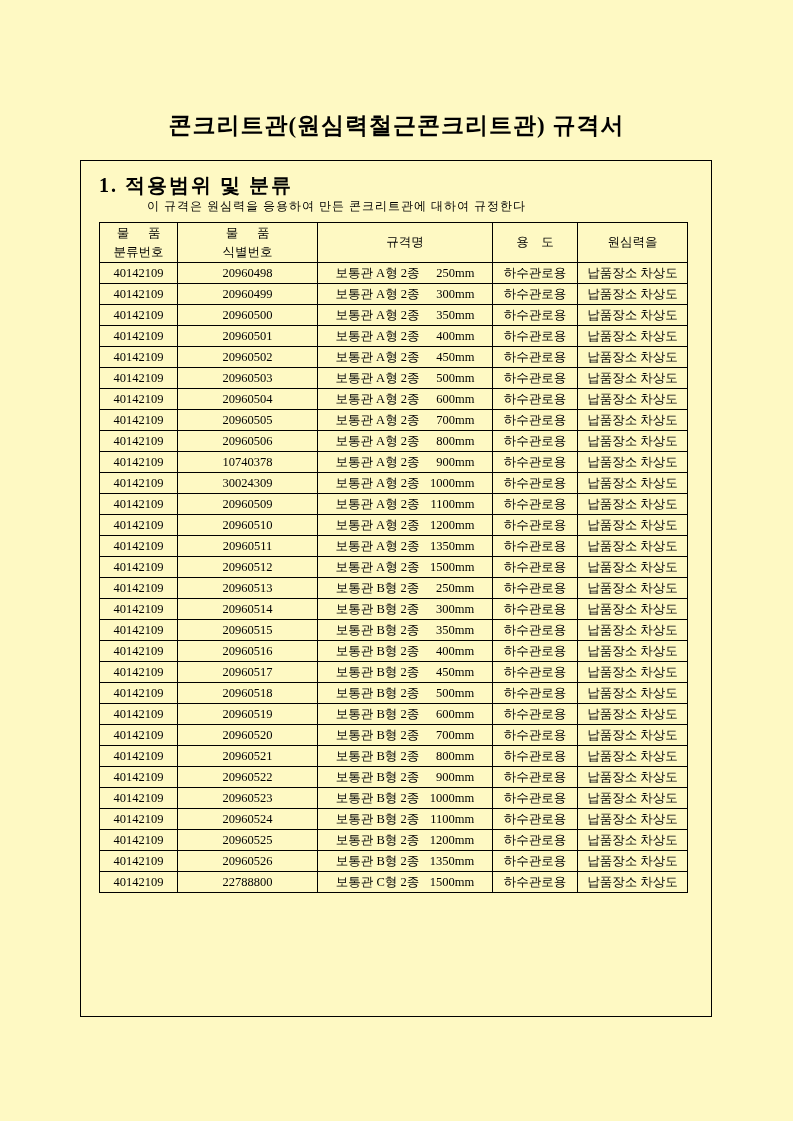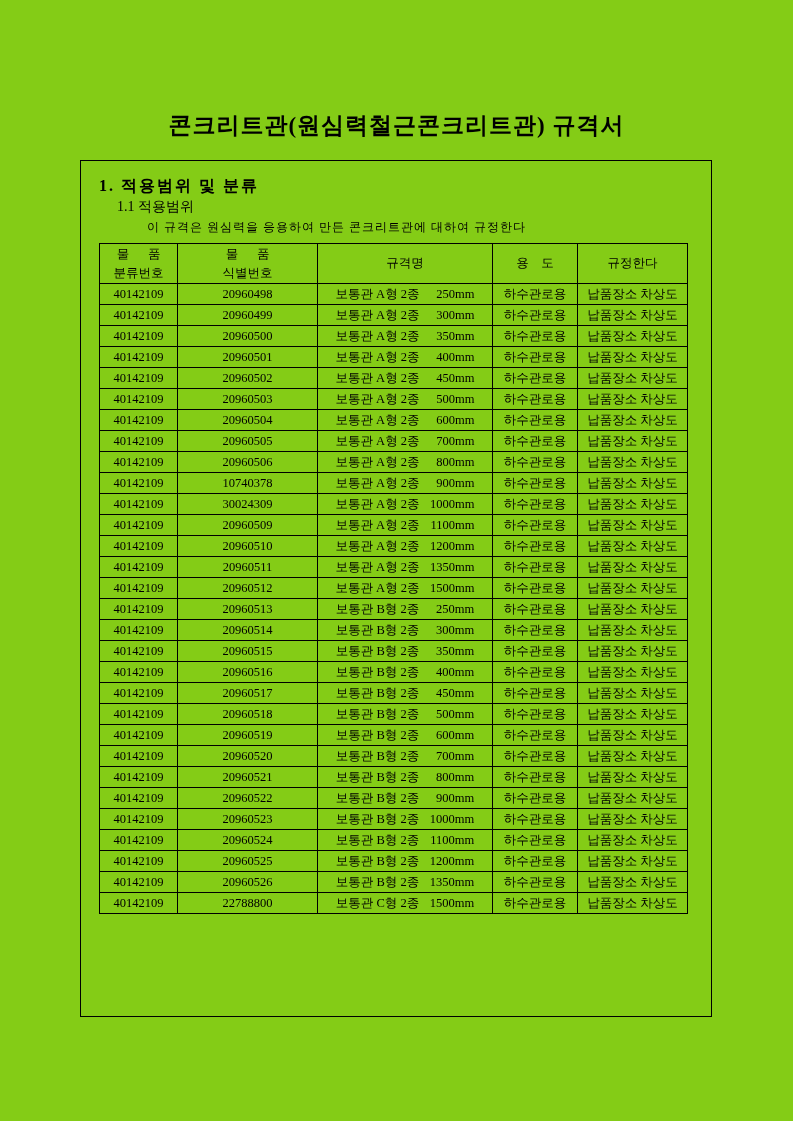--- a/index.html
+++ b/index.html
@@ -5,41 +5,41 @@
   * { margin: 0; padding: 0; box-sizing: border-box; }
   html, body { background: #ffffff; }
   body {
     width: 793px; height: 1121px;
     font-family: "Liberation Serif", "DejaVu Serif", serif;
     color: #000;
   }
   .page {
     position: relative;
     width: 793px; height: 1121px;
-    background: #84cc16;
+    background: #fef9c3;
     overflow: hidden;
   }
   .doc-title {
     position: absolute;
     top: 110px; left: 0;
     width: 100%;
     text-align: center;
     font-size: 23px;
     font-weight: bold;
     letter-spacing: 1px;
   }
   .content-box {
     position: absolute;
     top: 160px; left: 80px;
     width: 632px; height: 857px;
     border: 1px solid #000;
     padding: 14px 18px 0 18px;
   }
   .sec-heading {
-    font-size: 16px;
+    font-size: 20px;
     font-weight: bold;
     letter-spacing: 2px;
     line-height: 21px;
   }
   .sub-label {
     font-size: 14px;
     margin-left: 18px;
     line-height: 21px;
   }
   .sub-body {
@@ -85,21 +85,20 @@
 <body>
 
 <div class="page">
 
   <div class="doc-title">콘크리트관(원심력철근콘크리트관) 규격서</div>
 
   <div class="content-box">
 
     <div class="sec-heading">1. 적용범위 및 분류</div>
 
-    <div class="sub-label">1.1 적용범위</div>
 
     <div class="sub-body">이 규격은 원심력을 응용하여 만든 콘크리트관에 대하여 규정한다</div>
 
 
 
     <table class="spec-table">
       <colgroup>
         <col style="width:78px">
         <col style="width:140px">
         <col style="width:175px">
@@ -116,21 +115,21 @@
             <div class="h-line">물      품</div>
             <div class="h-line">식별번호</div>
           </th>
           <th>
             <div class="h-line">규격명</div>
           </th>
           <th>
             <div class="h-line">용    도</div>
           </th>
           <th>
-            <div class="h-line">규정한다</div>
+            <div class="h-line">원심력을</div>
           </th>
         </tr>
       </thead>
       <tbody>
           <tr>
             <td class="c-class">40142109</td>
             <td class="c-id">20960498</td>
             <td class="c-spec"><span class="spec-name">보통관 A형 2종</span><span class="spec-size">250mm</span></td>
             <td class="c-use">하수관로용</td>
             <td class="c-del">납품장소 차상도</td>

